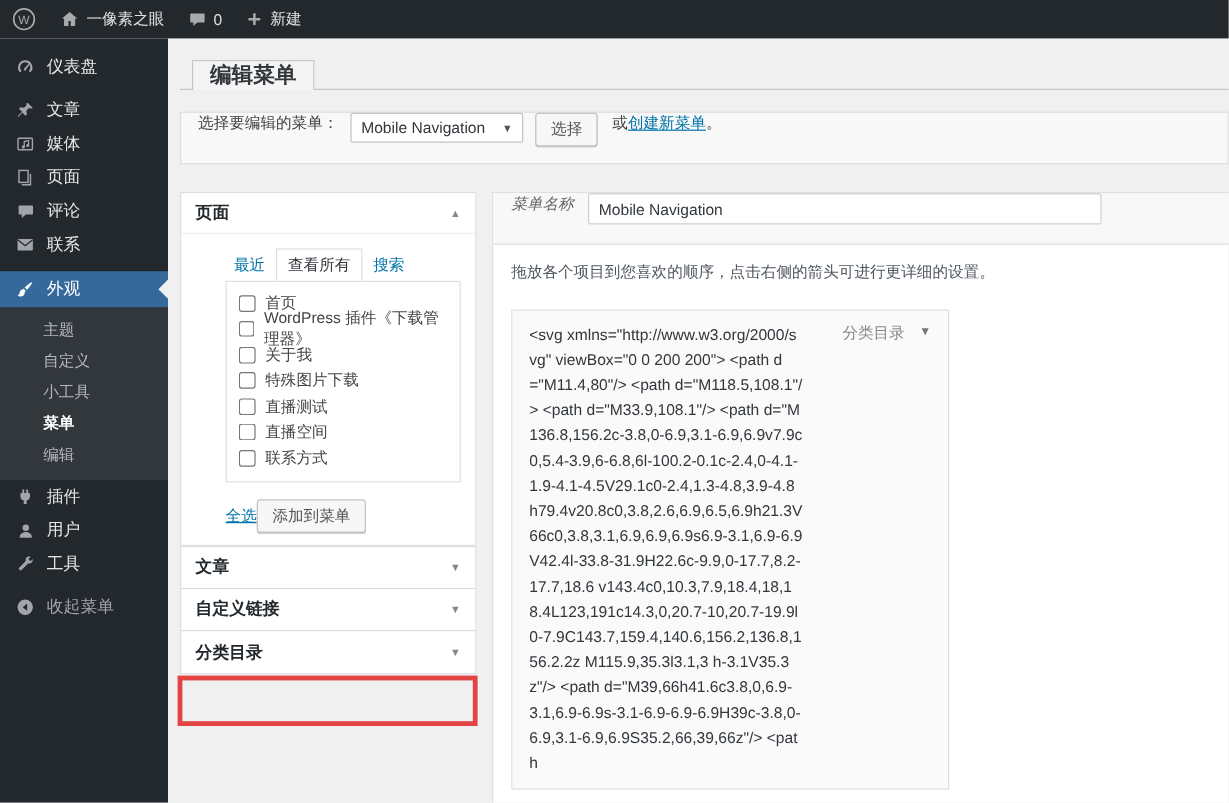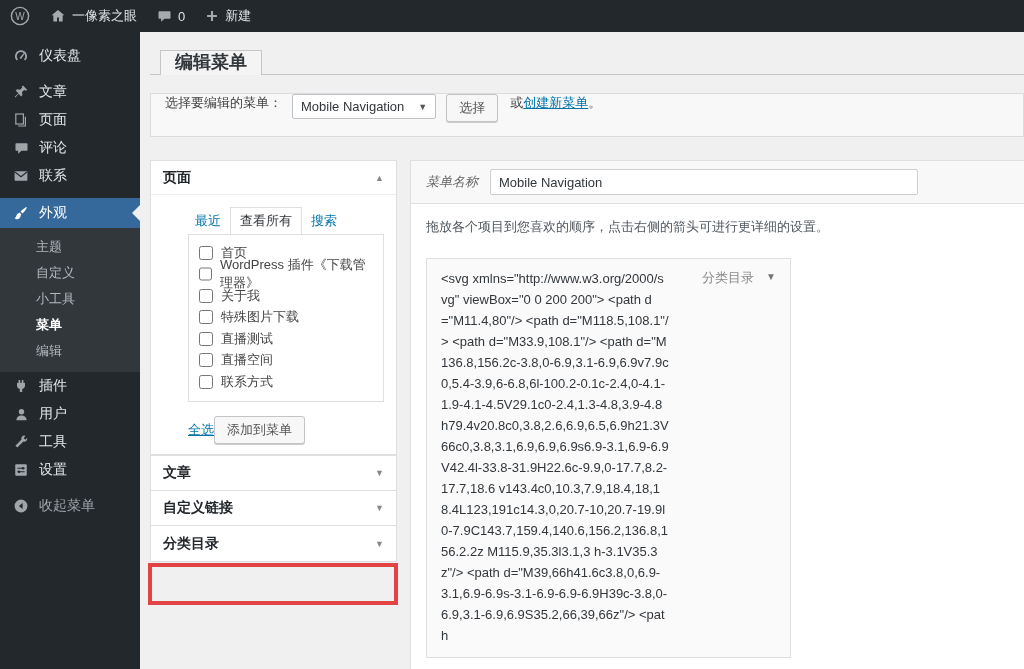--- a/index.html
+++ b/index.html
@@ -68,21 +68,21 @@
   .pages-foot { display:flex; align-items:center; justify-content:flex-start; padding:14px 0 14px; }
 
   
   .annotation { position:absolute; left:148px; top:563px; width:250px; height:42px;
     border:4px solid #e24444; z-index:20; }
 
   
   .menu-edit { position:absolute; left:410px; top:160px; right:-1px; height:520px;
     background:#fff; border:1px solid #dfdfdf; }
   .menu-edit-head { height:43px; background:#f8f8f8; border-bottom:1px solid #dfdfdf;
-    display:flex; align-items:center; padding:0 15px; gap:12px; }
+    display:flex; align-items:flex-start; padding:0 15px; gap:12px; }
   .name-label { font-style:italic; color:#666; }
   .name-input { width:428px; height:26px; border:1px solid #ccd0d4; border-radius:2px;
     padding:2px 8px; font-size:13px; color:#32373c; font-family:inherit; }
   .menu-edit-body { padding:14px 15px; }
   .struct-title { font-size:18px; font-weight:bold; color:#23282d; margin:2px 0 12px; }
   .struct-desc { color:#50575e; margin-bottom:22px; }
   .menu-item-bar { position:relative; width:365px; height:400px; background:#fafafa;
     border:1px solid #dfdfdf; padding:9px 14px; cursor:move; }
   .mi-text { width:228px; line-height:21px; color:#32373c; overflow-wrap:anywhere; word-break:break-all; }
   .mi-type { position:absolute; top:10px; right:36px; color:#888; }
@@ -141,20 +141,31 @@
     <span class="mi-icon">
       <svg width="16" height="16" viewBox="0 0 20 20" fill="currentColor">
           <path d="M12.5 2l5.5 5.5-2.8.8-1-1-3 3 .6 3.6-1.6 1.6-3.2-3.2L3 16.8l-.8-.8 4.5-4.5L3.5 8.3 5 6.7l3.7.6 3-3-1-1z"></path>
         </svg>
     </span>
     <span>文章</span>
   </div>
   <div class="menu-item">
     <span class="mi-icon">
       <svg width="16" height="16" viewBox="0 0 20 20">
+          <rect x="2.5" y="4" width="15" height="12" rx="1" fill="none" stroke="currentColor" stroke-width="1.5"></rect>
+          <path d="M9 12.8V7.5l4.5-1.2v5" fill="none" stroke="currentColor" stroke-width="1.3"></path>
+          <circle cx="8" cy="13" r="1.6" fill="currentColor"></circle>
+          <circle cx="12.6" cy="11.5" r="1.6" fill="currentColor"></circle>
+        </svg>
+    </span>
+    <span>媒体</span>
+  </div>
+  <div class="menu-item">
+    <span class="mi-icon">
+      <svg width="16" height="16" viewBox="0 0 20 20">
           <rect x="3.5" y="2.5" width="9.5" height="12.5" fill="none" stroke="currentColor" stroke-width="1.5"></rect>
           <path d="M15.5 6v11.5H6.5" fill="none" stroke="currentColor" stroke-width="1.5"></path>
         </svg>
     </span>
     <span>页面</span>
   </div>
   <div class="menu-item">
     <span class="mi-icon">
       <svg width="15" height="15" viewBox="0 0 20 20" fill="currentColor">
           <path d="M3 3h14c.6 0 1 .4 1 1v8c0 .6-.4 1-1 1h-7l-4.5 4v-4H3c-.6 0-1-.4-1-1V4c0-.6.4-1 1-1z"></path>
@@ -206,31 +217,20 @@
     </span>
     <span>用户</span>
   </div>
   <div class="menu-item">
     <span class="mi-icon">
       <svg width="16" height="16" viewBox="0 0 20 20" fill="currentColor">
           <path d="M14.2 2a3.8 3.8 0 0 0-3.6 5L3 14.6 5.4 17l7.6-7.6a3.8 3.8 0 0 0 4.8-4.6L15.5 7.1l-2.2-2.2L15.6 2.6A3.8 3.8 0 0 0 14.2 2z"></path>
         </svg>
     </span>
     <span>工具</span>
-  </div>
-  <div class="menu-item">
-    <span class="mi-icon">
-      <svg width="16" height="16" viewBox="0 0 20 20">
-          <rect x="2.8" y="2.8" width="14.4" height="14.4" rx="1.2" fill="currentColor"></rect>
-          <path d="M5.5 7.8h9M5.5 12.2h9" stroke="#23282d" stroke-width="1.5"></path>
-          <circle cx="12.5" cy="7.8" r="1.6" fill="#23282d"></circle>
-          <circle cx="7.5" cy="12.2" r="1.6" fill="#23282d"></circle>
-        </svg>
-    </span>
-    <span>设置</span>
   </div>
   <div class="menu-item collapse">
     <span class="mi-icon">
       <svg width="16" height="16" viewBox="0 0 20 20">
           <circle cx="10" cy="10" r="8" fill="currentColor"></circle>
           <path d="M12 6.2v7.6L7.4 10z" fill="#23282d"></path>
         </svg>
     </span>
     <span>收起菜单</span>
   </div>

